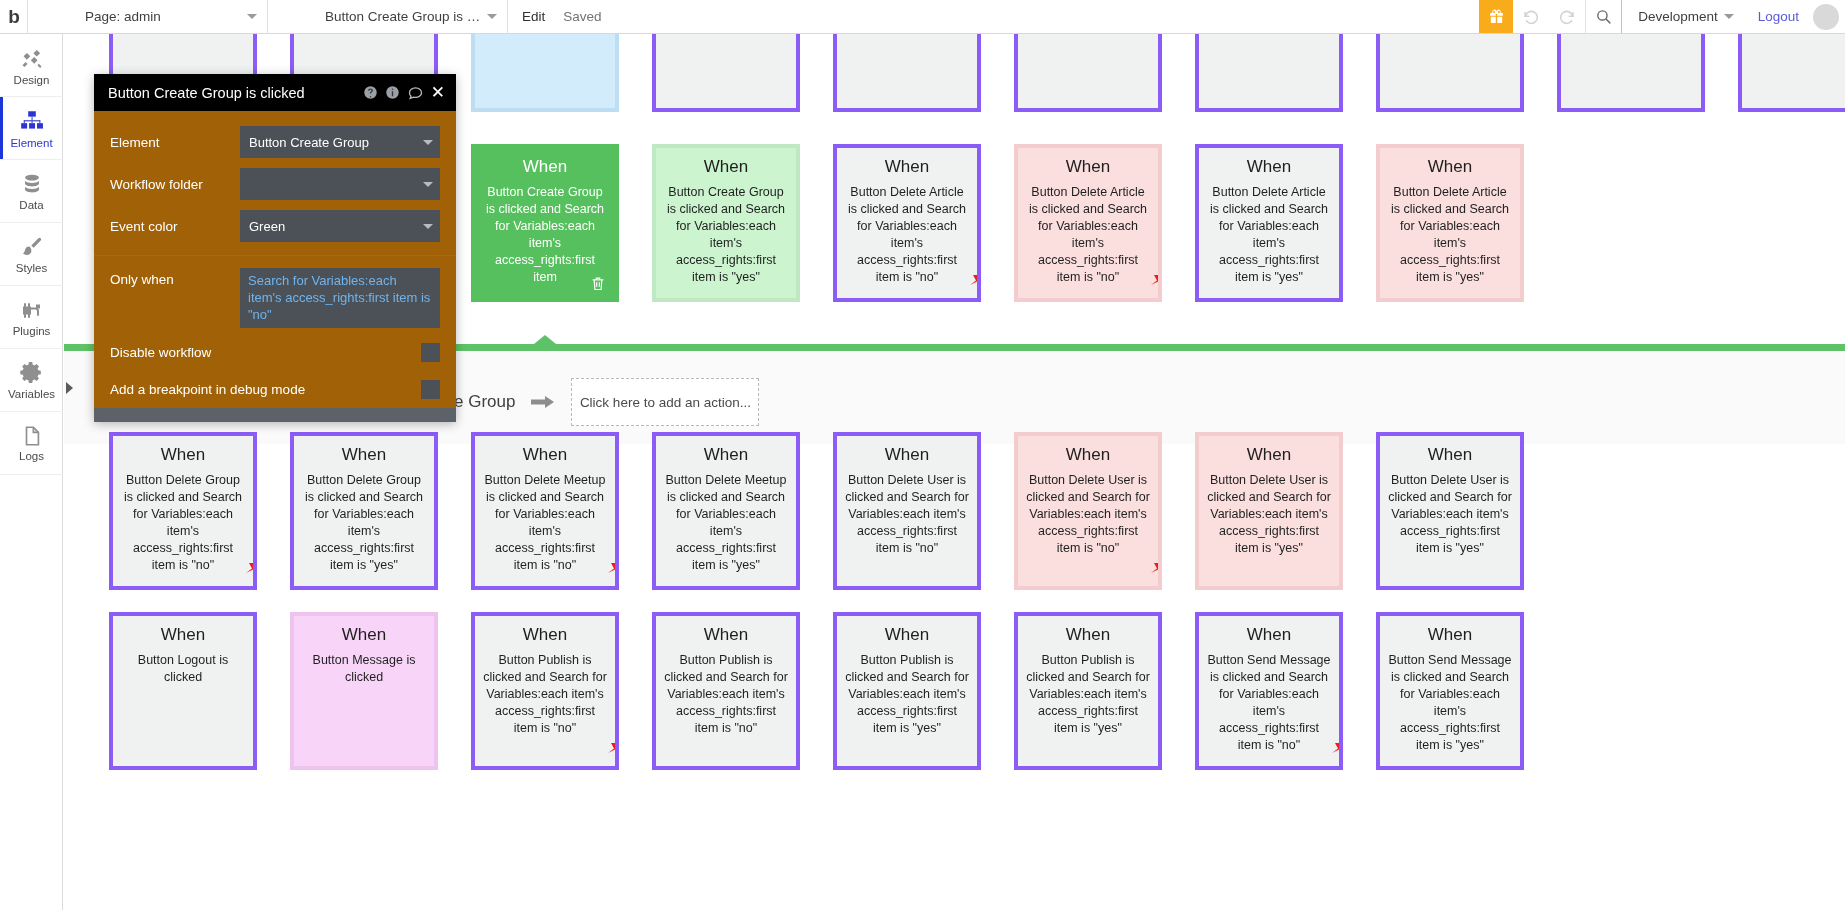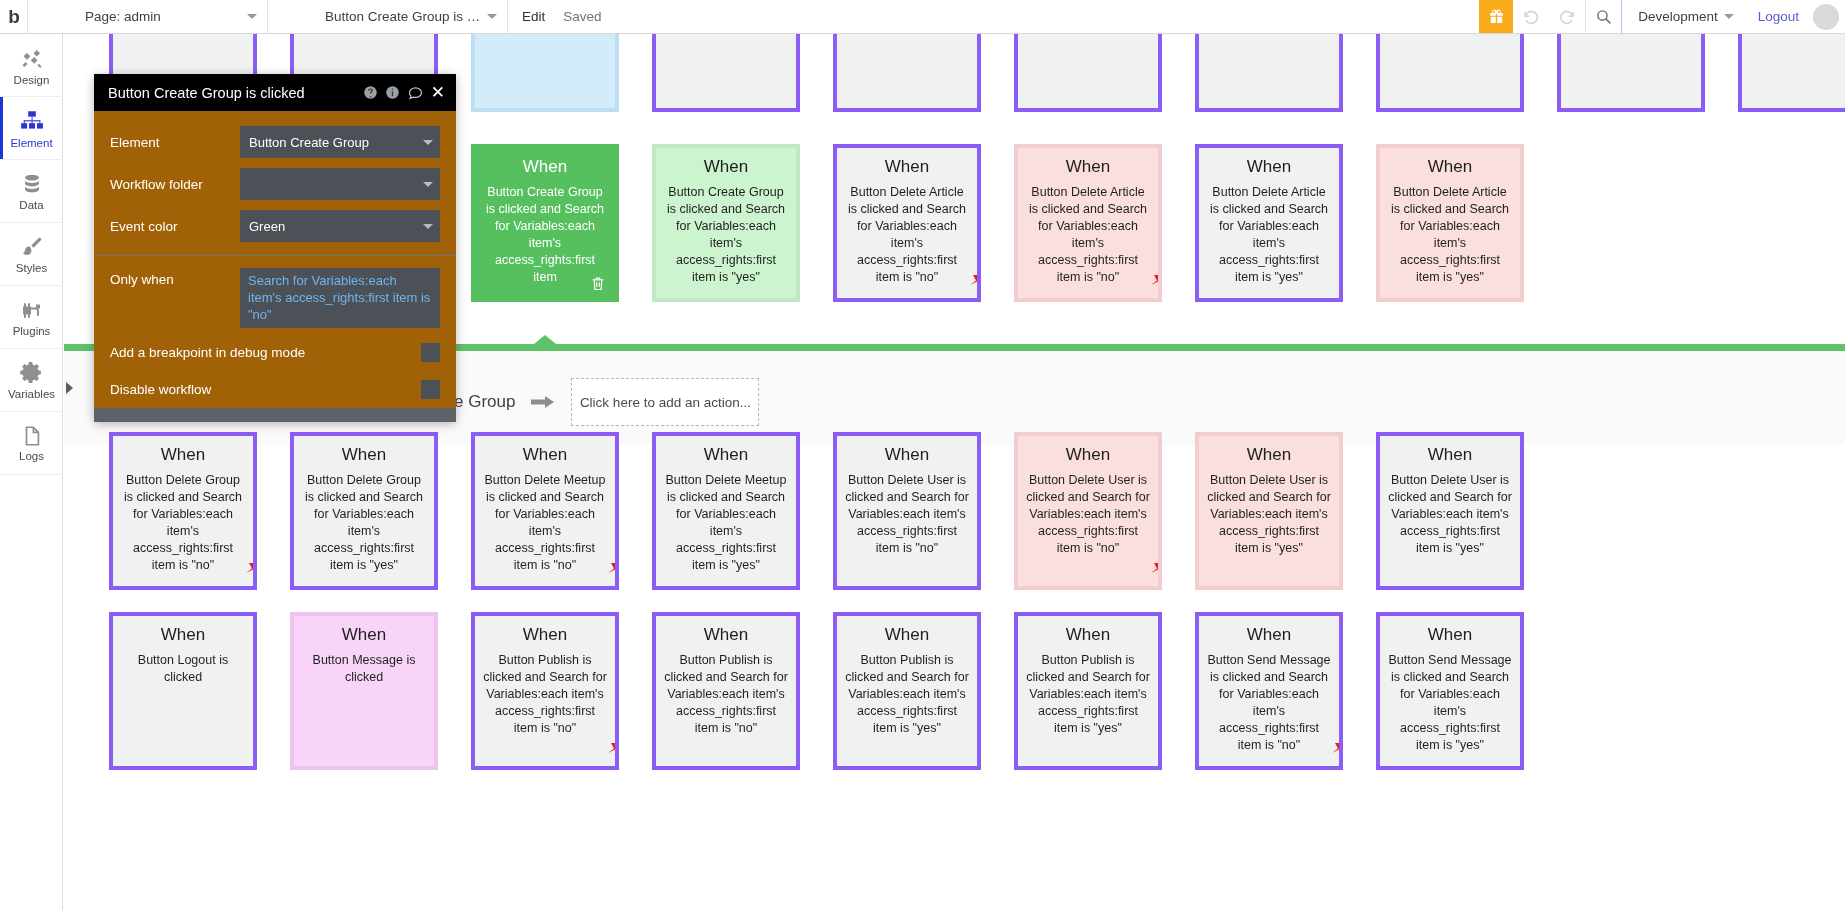--- a/index.html
+++ b/index.html
@@ -570,26 +570,26 @@
     </div>
 
     <div class="dlg-sep"></div>
 
     <div class="dlg-onlywhen">
       <span class="dlg-lbl">Only when</span>
       <div class="ow-value">Search for Variables:each item's access_rights:first item is "no"</div>
     </div>
 
     <div class="dlg-check-row">
+      <span class="ck-lbl">Disable workflow</span>
+      <span class="ck-box"></span>
+    </div>
+
+    <div class="dlg-check-row">
       <span class="ck-lbl">Add a breakpoint in debug mode</span>
-      <span class="ck-box"></span>
-    </div>
-
-    <div class="dlg-check-row">
-      <span class="ck-lbl">Disable workflow</span>
       <span class="ck-box"></span>
     </div>
 
     <div class="dlg-foot"></div>
   </div>
 </div>
 
 <svg class="cursor-arrow" style="left:362px; top:310px;" width="26" height="30" viewBox="0 0 26 30">
   <path d="M2 1 2 27 9 20 13.5 29 18 26.5 13.5 18 23 17z" fill="#ee1c1c"></path>
 </svg>

